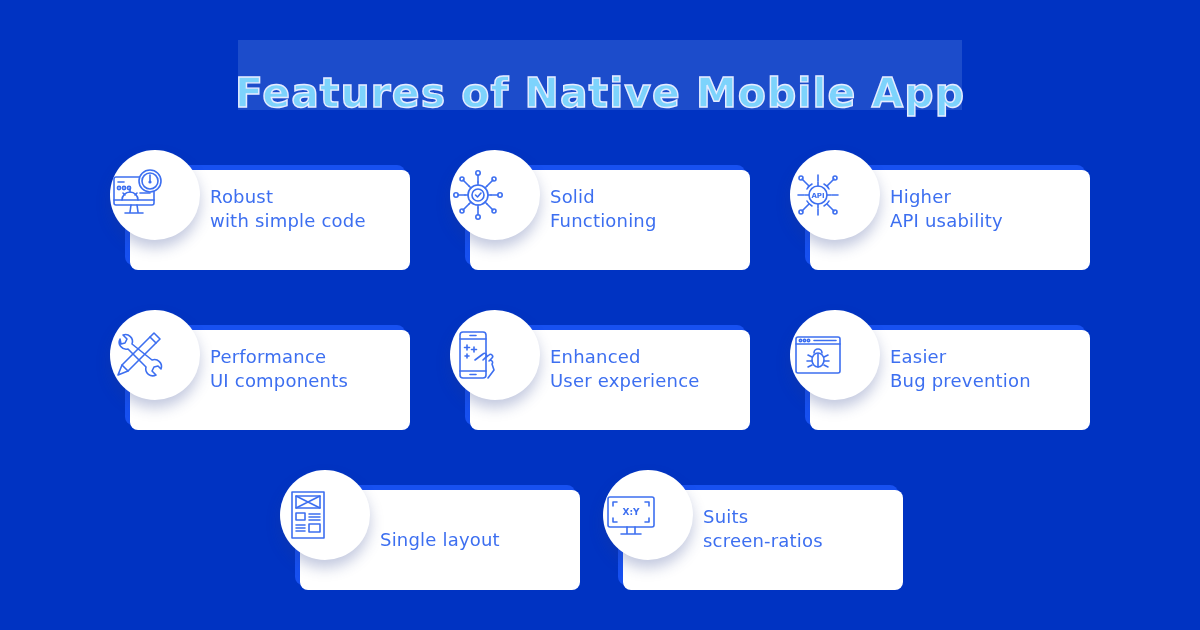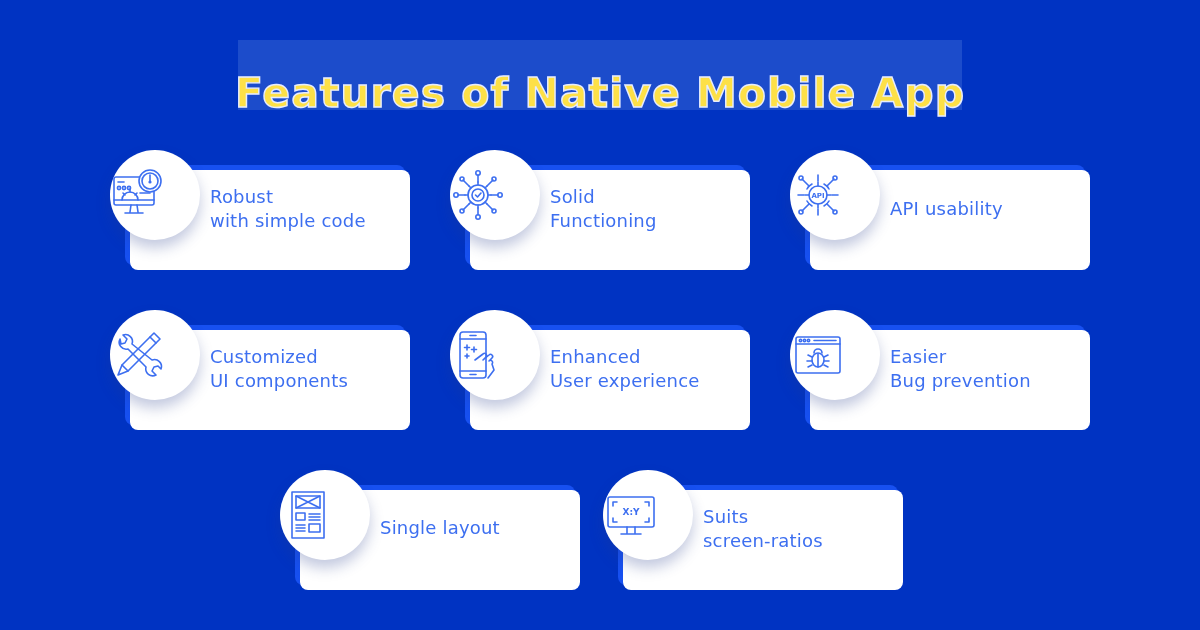--- a/index.html
+++ b/index.html
@@ -14,21 +14,21 @@
     left: 238px; top: 40px;
     width: 724px; height: 70px;
     background: #1c4ccb;
     display: flex; align-items: center; justify-content: center;
   }
   .title-text {
     font-family: "DejaVu Sans", sans-serif;
     font-weight: bold;
     font-size: 41px;
     letter-spacing: 1px;
-    color: #fde047;
+    color: #7dd3fc;
     -webkit-text-stroke: 1.4px #e6ecff;
     white-space: nowrap;
     margin-top: 36px;
   }
   .feature {
     position: absolute;
     width: 300px; height: 120px;
   }
   .feature .back {
     position: absolute;
@@ -141,36 +141,37 @@
       <path class="s" d="M22 17 a12 12 0 0 0 -5 5 M34 17 a12 12 0 0 1 5 5 M22 39 a12 12 0 0 1 -5 -5 M34 39 a12 12 0 0 0 5 -5"></path>
       <path class="s" d="M19 19 L12 12 M37 19 L44 12 M19 37 L12 44 M37 37 L44 44 M28 14 v-6 M28 42 v6 M14 28 h-6 M42 28 h6"></path>
       <circle class="s" cx="11" cy="11" r="2"></circle>
         <circle class="s" cx="45" cy="11" r="2"></circle>
       <circle class="s" cx="11" cy="45" r="2"></circle>
         <circle class="s" cx="45" cy="45" r="2"></circle>
       <text x="28" y="31" font-size="7" text-anchor="middle">API</text>
     </svg>
   </div>
   <div class="label">
+    <span>Higher</span>
     <span>API usability</span>
   </div>
 </div>
 
 <div class="feature" style="left:110px; top:310px;">
   <div class="back"></div>
   <div class="card"></div>
   <div class="circle">
     <svg viewBox="0 0 56 56">
       <path class="s" d="M10 12 a7 7 0 0 0 8 10 L36 40 a7 7 0 0 0 10 8 l-4 -4 l2 -4 l4 -1 l3 3 a7 7 0 0 0 -9 -9 L22 17 a7 7 0 0 0 -9 -9 l4 4 l-2 4 l-4 1 z"></path>
       <path class="s" d="M44 6 l6 6 L18 44 l-10 4 l4 -10 z"></path>
       <path class="s" d="M40 10 l6 6 M12 38 l6 6"></path>
     </svg>
   </div>
   <div class="label">
-    <span>Customized</span>
+    <span>Performance</span>
     <span>UI components</span>
   </div>
 </div>
 
 <div class="feature" style="left:450px; top:310px;">
   <div class="back"></div>
   <div class="card"></div>
   <div class="circle">
     <svg viewBox="0 0 56 56">
       <rect class="s" x="10" y="5" width="26" height="46" rx="3"></rect>
@@ -217,21 +218,21 @@
     <svg viewBox="0 0 56 56">
       <rect class="s" x="12" y="5" width="32" height="46"></rect>
       <rect class="s" x="16" y="9" width="24" height="12"></rect>
       <path class="s" d="M16 9 L40 21 M40 9 L16 21"></path>
       <rect class="s" x="16" y="26" width="9" height="7"></rect>
       <path class="s" d="M29 27 h11 M29 30 h11 M29 33 h11"></path>
       <path class="s" d="M16 38 h9 M16 41 h9 M16 44 h9"></path>
       <rect class="s" x="29" y="37" width="11" height="8"></rect>
     </svg>
   </div>
-  <div class="label" style="padding-bottom:24px;">
+  <div class="label" style="padding-bottom:24px;margin-top:12px;">
     <span>Single layout</span>
   </div>
 </div>
 
 <div class="feature" style="left:603px; top:470px;">
   <div class="back"></div>
   <div class="card"></div>
   <div class="circle">
     <svg viewBox="0 0 56 56">
       <rect class="s" x="5" y="10" width="46" height="30" rx="2"></rect>

